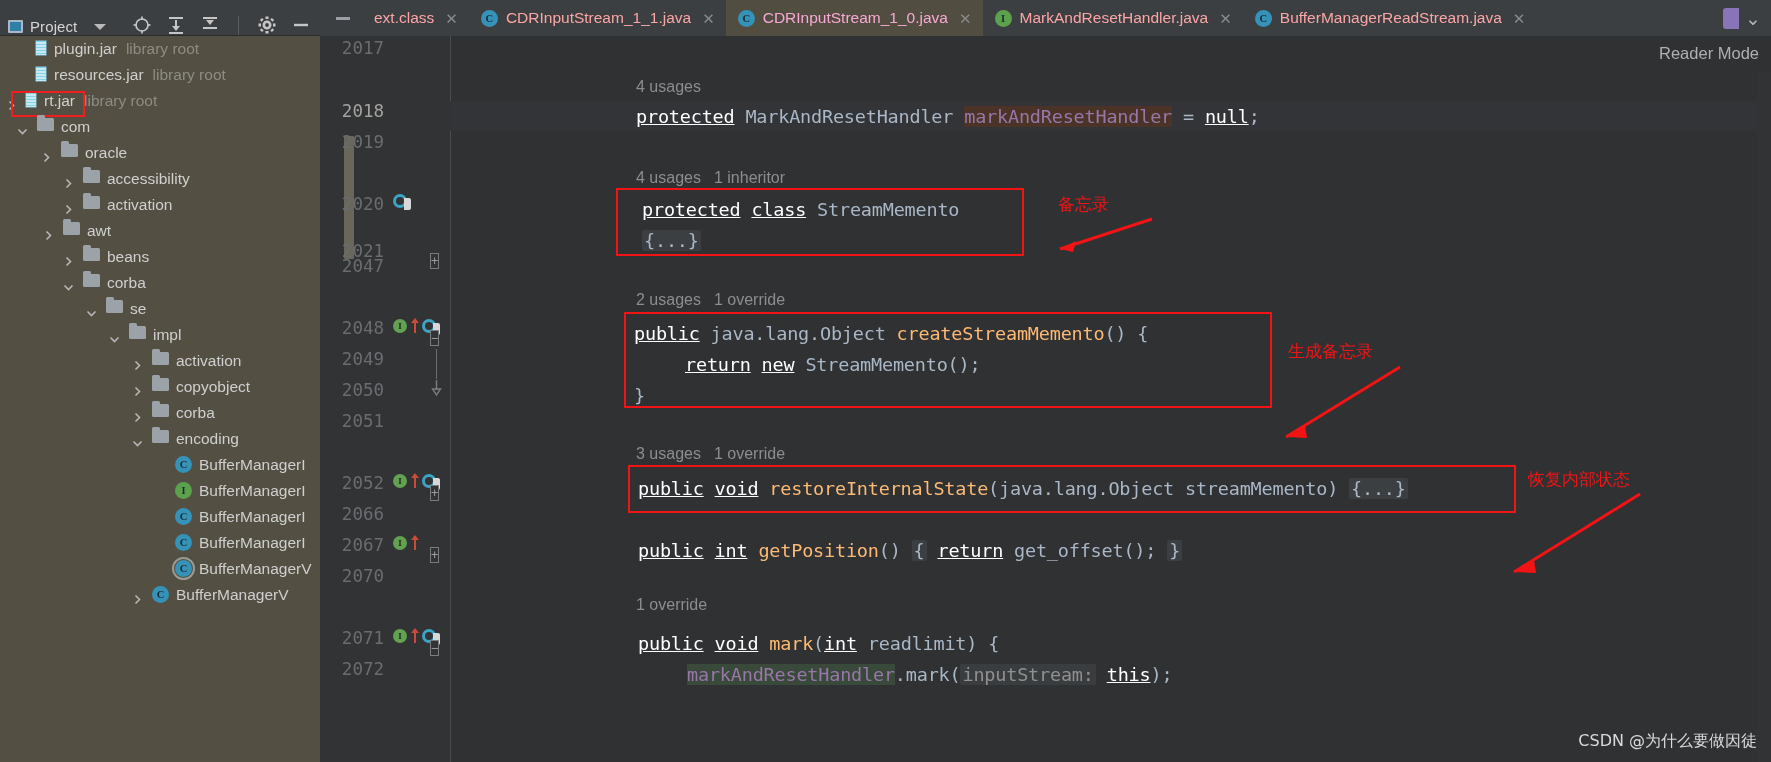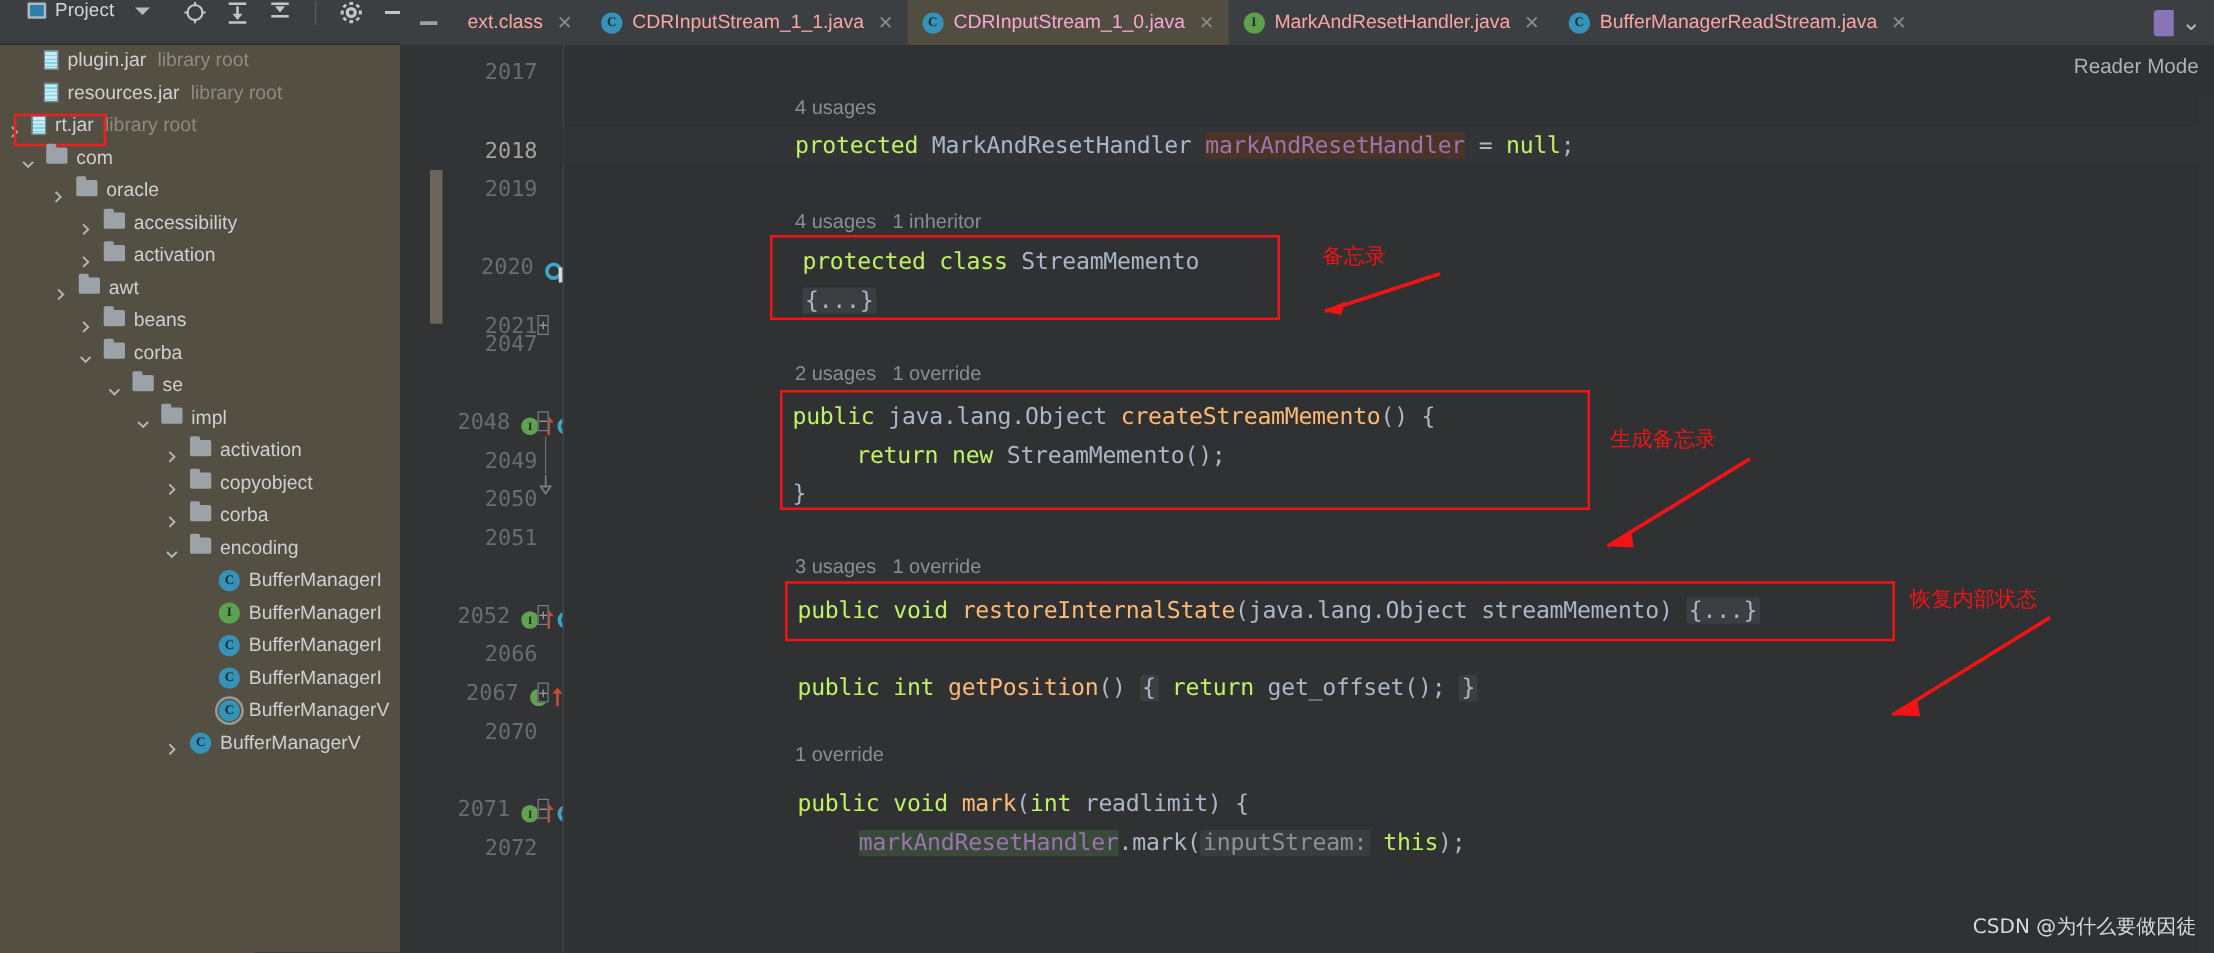--- a/index.html
+++ b/index.html
@@ -11,22 +11,22 @@
   }
   .app { position: relative; width: 1771px; height: 762px; display: flex; flex-direction: column; }
 
   
   .top-row { display: flex; height: 36px; flex: 0 0 36px; }
 
   
   .proj-header {
     width: 320px; flex: 0 0 320px;
     background: #3c3f41;
-    display: flex; align-items: flex-start;
-    padding-left: 22px;
+    display: flex; align-items: flex-end;
+    padding-left: 8px;
     border-bottom: 1px solid #2b2b2b;
   }
   .proj-title-wrap { display: flex; align-items: center; gap: 7px; }
   .proj-icon {
     width: 15px; height: 13px; border: 2px solid #a9b7c6; border-radius: 1px;
     background: #2f7fa8; display: inline-block;
   }
   .proj-label { color: #d5d5d5; font-size: 15px; letter-spacing: .1px; }
   .caret-down {
     width: 0; height: 0; border-left: 6px solid transparent; border-right: 6px solid transparent;
@@ -114,21 +114,21 @@
 
   
   .editor { flex: 1; display: flex; background: #2f3133; min-width: 0; position: relative; }
 
   .gutter {
     width: 130px; flex: 0 0 130px; background: #313335; position: relative;
     font-family: "DejaVu Sans Mono", monospace;
   }
   .gline {
     position: absolute; left: 0; width: 130px; height: 30px;
-    display: flex; align-items: flex-end; color: #606366; font-size: 17.5px; padding-left: 46px;
+    display: flex; align-items: flex-start; color: #606366; font-size: 17.5px;
   }
   .gline .num { width: 66px; text-align: right; padding-right: 2px; color: #6a6d70; }
   .gline.cur .num { color: #a4a3a0; }
   .gicons { display: flex; align-items: center; gap: 3px; margin-left: 7px; }
   .gi { display: flex; align-items: center; }
   .impl-badge {
     width: 14px; height: 14px; border-radius: 50%; background: #62a052; color: #1b2a18;
     font-size: 9px; font-weight: bold; display: flex; align-items: center; justify-content: center;
     font-family: "Liberation Serif", serif;
   }
@@ -171,21 +171,21 @@
     display: flex; align-items: center; letter-spacing: -0.2px;
   }
   .code-line.cur { background: #323437; width: 100%; }
   .hint-line {
     position: absolute; left: 0; white-space: pre; height: 30px;
     display: flex; align-items: center; gap: 13px;
     font-family: "Liberation Sans", sans-serif; font-size: 16px; color: #8d8d8d;
   }
 
   
-  .kw  { color: #bef264; }
+  .kw  { color: #ffffff; text-decoration: underline; }
   .typ { color: #a9b7c6; }
   .mth { color: #fdba74; }
   .fld { color: #9876aa; }
   .txt { color: #a9b7c6; }
   .num { color: #6897bb; }
   .fold-ph { background: #3c3f41; color: #a9b7c6; border-radius: 2px; padding: 0 2px; }
   .hl-brown { background: #4b3427; }
   .hl-green { background: #3a4a3a; }
   .hl-param { color: #909090; background: #3a3d3f; border-radius: 2px; padding: 0 2px; }
 

